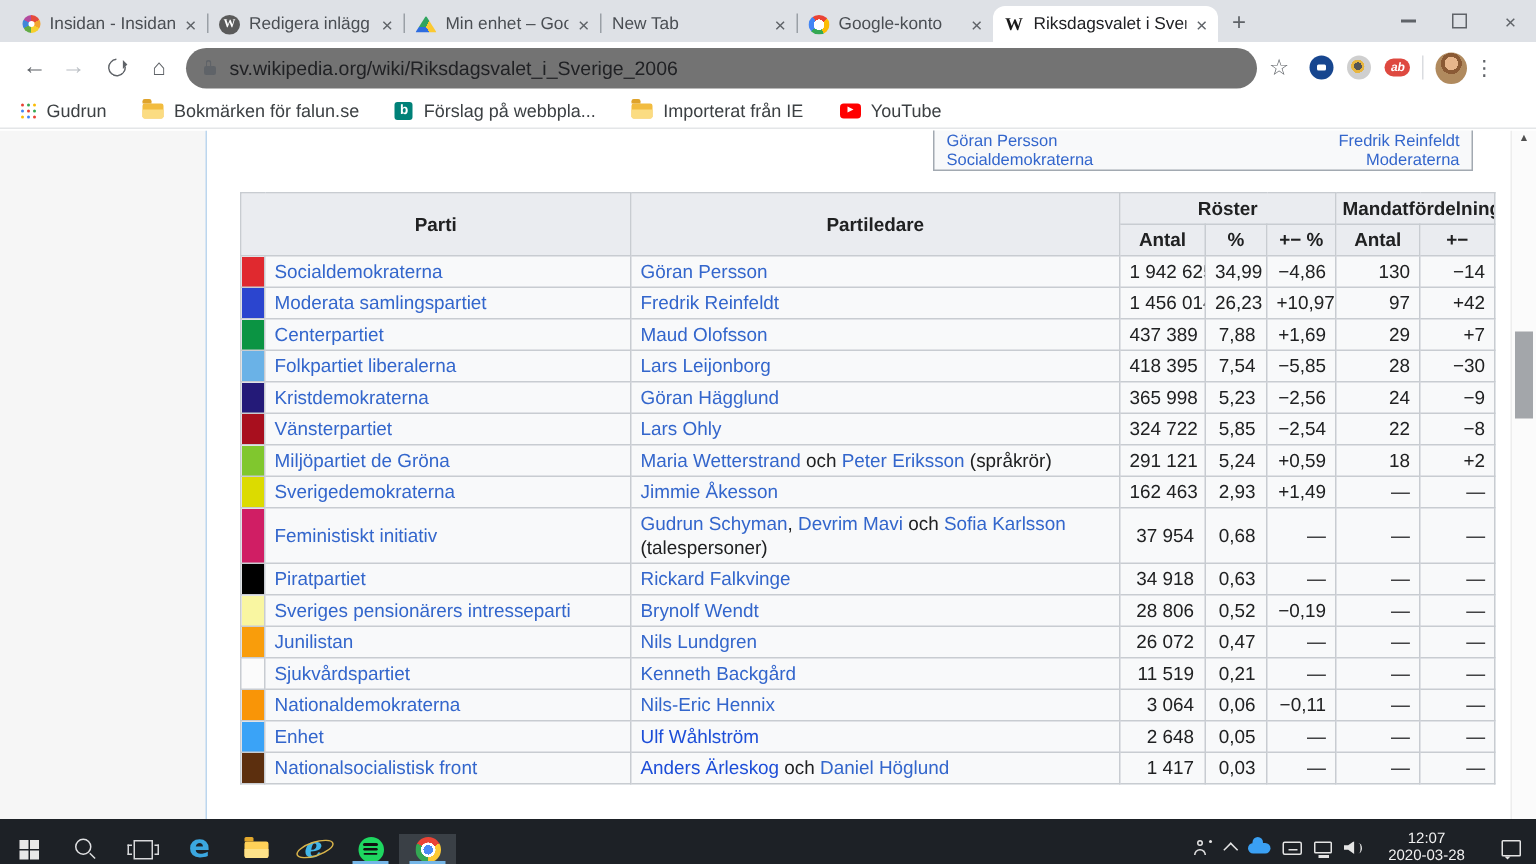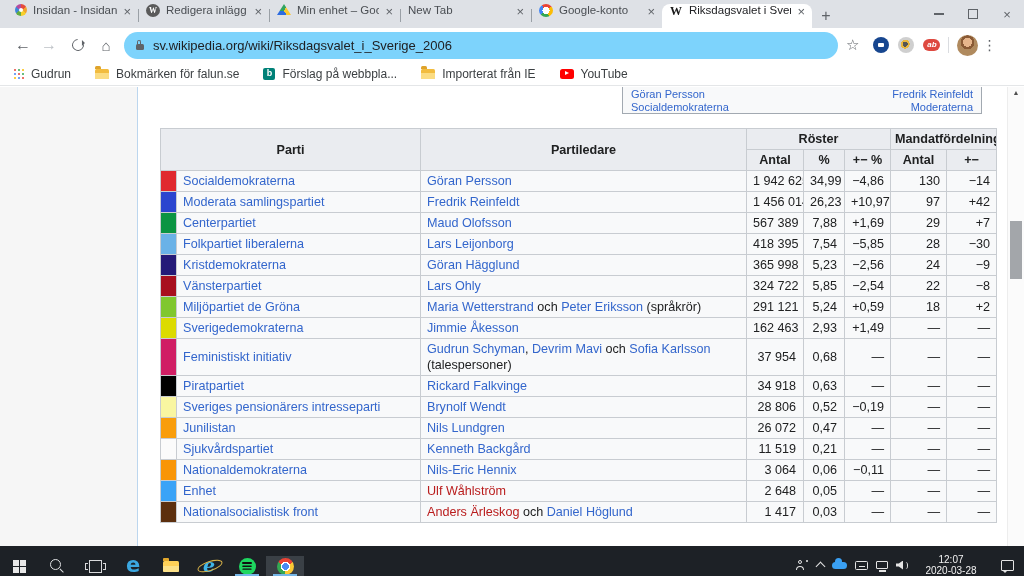--- a/index.html
+++ b/index.html
@@ -1,21 +1,21 @@
 <!DOCTYPE html>
 <html><head>
 <meta charset="utf-8">
 <style>
   html,body{margin:0;padding:0}
   body{font-family:"Liberation Sans",sans-serif;background:#000}
   #window{position:relative;width:1024px;height:576px;overflow:hidden;background:#fff}
 
   
   .tabstrip{position:absolute;left:0;top:0;width:100%;height:28px;background:#dee1e6;display:flex;align-items:flex-end;padding-left:8px;box-sizing:border-box}
-  .tab{display:flex;gap:6px;width:130px;height:24px;padding:0 7px;box-sizing:border-box;font-size:11.5px;color:#4a4e53;position:relative;flex:0 0 auto}
+  .tab{display:flex;align-items:center;gap:6px;width:130px;height:24px;padding:0 7px;box-sizing:border-box;font-size:11.5px;color:#4a4e53;position:relative;flex:0 0 auto}
   .tab.active{background:#fff;border-radius:8px 8px 0 0;width:150px;color:#202124}
   .tab-sep{width:1px;height:13px;background:#9aa0a6;margin-bottom:6px;flex:0 0 auto}
   .tab-title{flex:1;white-space:nowrap;overflow:hidden;min-width:0}
   .tab-close{font-size:13px;color:#5f6368;flex:0 0 auto}
   .newtab-btn{width:28px;height:24px;display:flex;align-items:center;justify-content:center;font-size:16px;color:#5f6368;flex:0 0 auto}
   .win-controls{position:absolute;right:0;top:0;height:28px;display:flex}
   .win-btn{width:34px;display:flex;align-items:center;justify-content:center;color:#5f6368;font-size:13px}
   .ic-min{width:10px;height:1.3px;background:#5f6368}
   .ic-max{width:8px;height:8px;border:1.2px solid #5f6368}
 
@@ -29,21 +29,21 @@
   .fav-google{width:13px;height:13px;border-radius:50%;background:radial-gradient(circle,#fff 0 3.5px,rgba(0,0,0,0) 3.6px),conic-gradient(from -40deg,#ea4335 0 95deg,#fbbc05 0 190deg,#34a853 0 270deg,#4285f4 0)}
   .fav-wikipedia::after{content:'W';font:700 12px/1 "Liberation Serif",serif;color:#1a1a1a}
 
   
   .toolbar{position:absolute;top:28px;left:0;width:100%;height:34px;background:#fff;display:flex;align-items:center;padding:0 10px;box-sizing:border-box}
   .nav-ic{width:26px;text-align:center;font-size:16px;color:#5f6368;flex:0 0 auto}
   .nav-ic.disabled{color:#bdc1c6}
   .reload-ic{width:10px;height:10px;border:1.6px solid #5f6368;border-radius:50%;border-top-color:transparent;transform:rotate(40deg);position:relative;margin:0 10px;flex:0 0 auto}
   .reload-ic::after{content:'';position:absolute;top:-4px;right:-2px;border:3px solid transparent;border-bottom-color:#5f6368;transform:rotate(50deg)}
   .home-ic{font-size:15px;width:24px;text-align:center;color:#5f6368;flex:0 0 auto}
-  .urlbar{width:714px;height:27px;background:#7dd3fc;border-radius:14px;display:flex;align-items:center;padding:0 12px;box-sizing:border-box;gap:9px;margin-left:6px;flex:0 0 auto}
+  .urlbar{width:714px;height:27px;background:#737373;border-radius:14px;display:flex;align-items:center;padding:0 12px;box-sizing:border-box;gap:9px;margin-left:6px;flex:0 0 auto}
   .lock-ic{width:8px;height:6px;border-radius:1.5px;background:#5f6368;position:relative;margin-top:3px;flex:0 0 auto}
   .lock-ic::before{content:'';position:absolute;left:1px;top:-4px;width:4px;height:4px;border:1.4px solid #5f6368;border-bottom:none;border-radius:3px 3px 0 0;box-sizing:border-box}
   .url-text{font-size:13px;color:#202124;white-space:nowrap}
   .star-ic{font-size:15px;color:#5f6368;margin-left:8px;flex:0 0 auto}
   .ext-row{display:flex;align-items:center;gap:9px;margin-left:14px;flex:0 0 auto}
   .ext-chat-ic{width:16px;height:16px;border-radius:50%;background:#17468f;position:relative}
   .ext-chat-ic::after{content:'';position:absolute;left:5px;top:5.5px;width:6px;height:4px;background:#fff;border-radius:1px}
   .ext-cam-ic{width:16px;height:16px;border-radius:50%;background:radial-gradient(circle at 45% 45%,#555 0 2.6px,#e8b63f 2.6px 4.4px,#cfcfcf 4.5px)}
   .ext-ab-ic{width:17px;height:12px;border-radius:6px;background:#de4940;position:relative}
   .ext-ab-ic::after{content:'ab';position:absolute;inset:0;display:flex;align-items:center;justify-content:center;color:#fff;font:italic 700 8px/1 "Liberation Sans",sans-serif}
@@ -63,21 +63,21 @@
   .bm-bing-ic::after{content:'b';position:absolute;inset:0;display:flex;align-items:center;justify-content:center;color:#fff;font:700 9px/1 "Liberation Sans",sans-serif}
   .bm-youtube-ic{width:14px;height:10px;border-radius:2.5px;background:#f00;position:relative}
   .bm-youtube-ic::after{content:'';position:absolute;left:5.5px;top:2.5px;border-left:4px solid #fff;border-top:2.5px solid transparent;border-bottom:2.5px solid transparent}
 
   
   .page{position:absolute;top:87px;left:0;width:100%;height:468px;background:#fff;overflow:hidden}
   .side-strip{position:absolute;left:0;top:0;width:137px;height:100%;background:#f6f6f6;border-right:1px solid #bcd6ee}
   .infobox{position:absolute;left:622px;top:-2px;width:360px;height:29px;border:1px solid #a2a9b1;background:#f8f9fa;box-sizing:border-box;padding:2px 8px;font-size:11px}
   .ib-row{display:flex;justify-content:space-between;line-height:13px}
   .wl{color:#3366cc;text-decoration:none}
-  .wr{color:#b91c1c;text-decoration:none}
+  .wr{color:#1d4ed8;text-decoration:none}
 
   .vscroll{position:absolute;right:0;top:0;width:17px;height:100%;background:#fbfbfb;border-left:1px solid #ededed;box-sizing:border-box}
   .vs-arrow{position:absolute;top:2px;left:0;width:100%;text-align:center;font-size:7px;color:#505050}
   .vs-thumb{position:absolute;left:2px;right:2px;top:134px;height:58px;background:#a3a6aa}
 
   
   .wikitable{position:absolute;left:160px;top:41px;width:836px;border-collapse:collapse;table-layout:fixed;font-size:12.6px;color:#202122;background:#f8f9fa;border:1px solid #a2a9b1}
   .wikitable th,.wikitable td{border:1px solid #c8ccd1;box-sizing:border-box;overflow:hidden}
   .wikitable th{background:#eaecf0;font-weight:bold;padding:2px 4px;height:21px;text-align:center}
   .wikitable td{padding:2px 6px;height:21px;line-height:16px;background:#f8f9fa}
@@ -284,21 +284,21 @@
             <td class="num">1 456 014</td>
             <td class="num">26,23</td>
             <td class="ctr">+10,97</td>
             <td class="ctr">97</td>
             <td class="ctr">+42</td>
           </tr>
           <tr>
             <td class="sw" style="background: rgb(11, 148, 67);"></td>
             <td class="party"><span class="wl">Centerpartiet</span></td>
             <td class="leader"><span class="wl">Maud Olofsson</span></td>
-            <td class="num">567 389</td>
+            <td class="num">437 389</td>
             <td class="num">7,88</td>
             <td class="ctr">+1,69</td>
             <td class="ctr">29</td>
             <td class="ctr">+7</td>
           </tr>
           <tr>
             <td class="sw" style="background: rgb(106, 178, 231);"></td>
             <td class="party"><span class="wl">Folkpartiet liberalerna</span></td>
             <td class="leader"><span class="wl">Lars Leijonborg</span></td>
             <td class="num">418 395</td>

